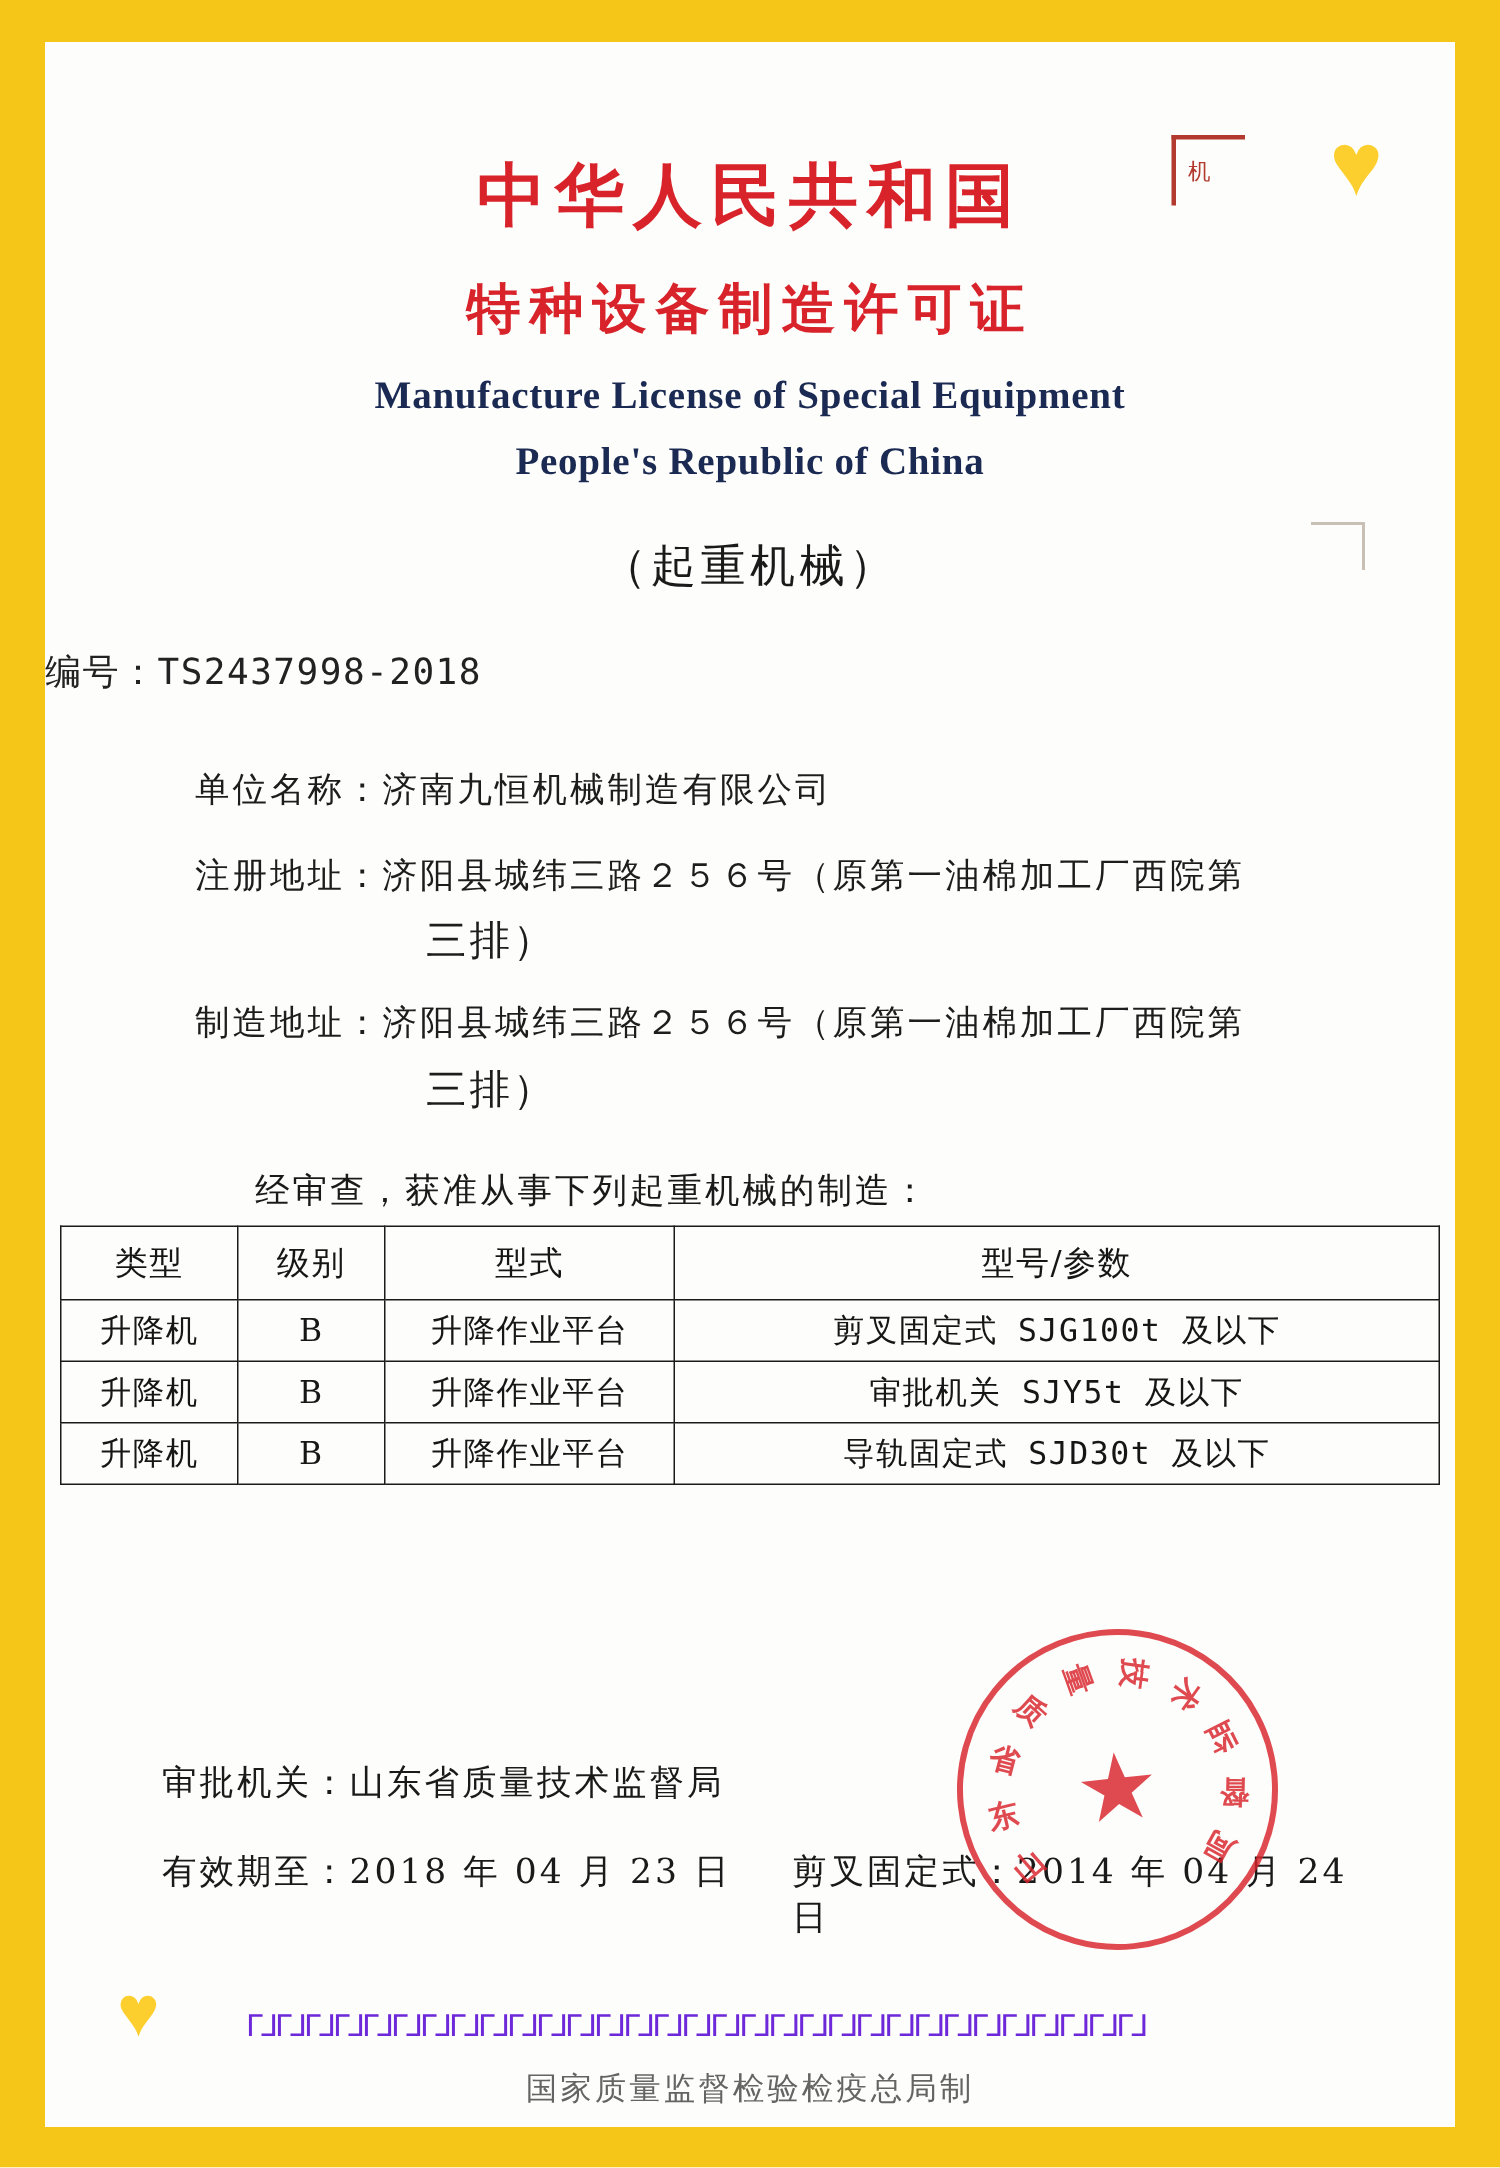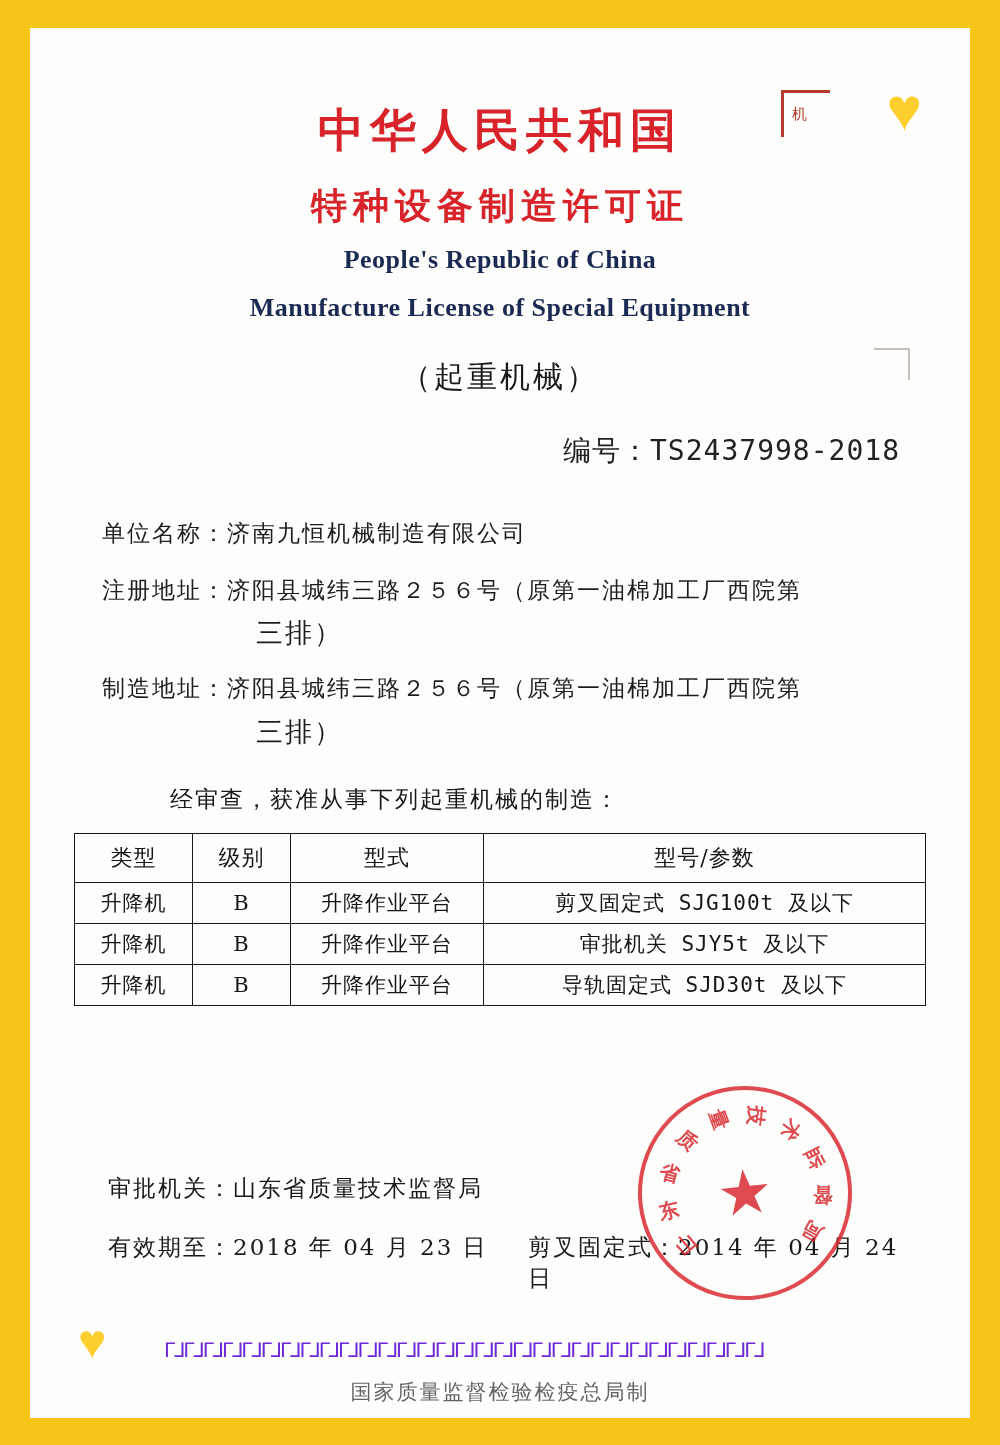--- a/index.html
+++ b/index.html
@@ -105,36 +105,36 @@
     margin-top: 34px;
     font-size: 30px;
     color: #1a1a1a;
     font-family: "DejaVu Serif", serif;
     letter-spacing: 3px;
   }
 
   
   .serial {
     margin-top: 34px;
-    text-align: right;
+    text-align: left;
     padding-right: 70px;
-    font-size: 28px;
+    font-size: 24px;
     color: #222;
     font-family: "DejaVu Serif", serif;
     letter-spacing: 1px;
   }
   .serial .num {
     font-family: "DejaVu Sans Mono", monospace;
     letter-spacing: 1px;
   }
 
   
   .fields {
     margin-top: 46px;
-    padding-left: 72px;
+    padding-left: 100px;
     padding-right: 40px;
   }
   .field-row {
     display: flex;
     align-items: flex-start;
     margin-bottom: 22px;
     font-size: 23px;
     color: #1d1d1d;
     font-family: "DejaVu Serif", serif;
     line-height: 1.5;
@@ -161,22 +161,22 @@
     margin-top: 34px;
     padding-left: 140px;
     font-size: 23px;
     color: #1a1a1a;
     font-family: "DejaVu Serif", serif;
     letter-spacing: 2px;
   }
 
   
   .table-wrap {
-    margin: 18px auto 0 auto;
-    width: 852px;
+    margin: 8px auto 0 auto;
+    width: 920px;
   }
   table.scope {
     border-collapse: collapse;
     width: 100%;
     font-family: "DejaVu Serif", serif;
     color: #161616;
   }
   table.scope th, table.scope td {
     border: 1.5px solid #1a1a1a;
     text-align: center;
@@ -293,22 +293,22 @@
     <div class="heart top-right">♥</div>
     <div class="heart bottom-left">♥</div>
 
     <div class="corner-mark">
       <span>机</span>
     </div>
     <div class="corner-mark2"></div>
 
     <div class="title-zh line1">中华人民共和国</div>
     <div class="title-zh line2">特种设备制造许可证</div>
+    <div class="title-en l1">Manufacture License of Special Equipment</div>
     <div class="title-en l2">People's Republic of China</div>
-    <div class="title-en l1">Manufacture License of Special Equipment</div>
 
     <div class="subtitle">（起重机械）</div>
 
     <div class="serial">
       <span>编号：</span><span class="num">TS2437998-2018</span>
     </div>
 
     <div class="fields">
       <div class="field-row">
         <span class="field-label">单位名称：</span>

